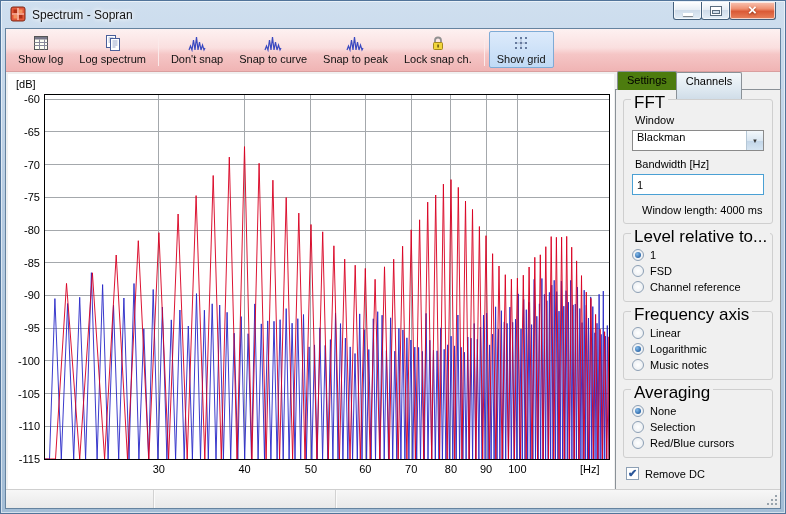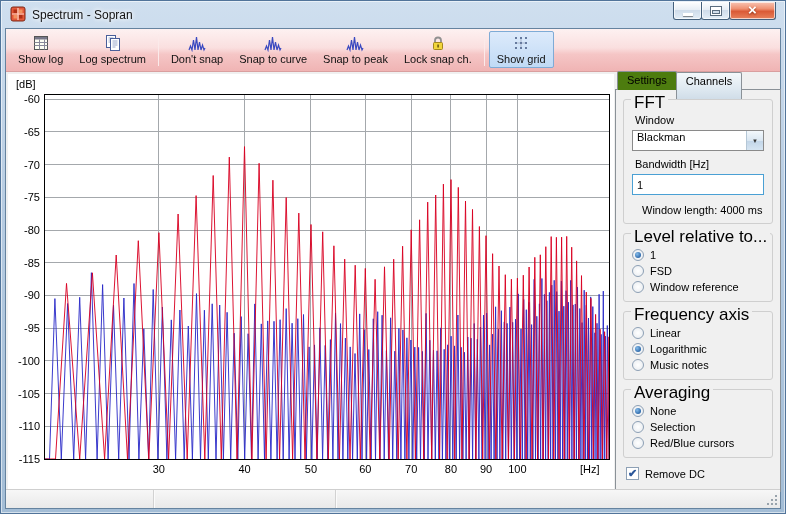--- a/index.html
+++ b/index.html
@@ -274,21 +274,21 @@
               <div class="radio-row">
                 <span class="radio sel"></span>
                 <span class="radio-label">1</span>
               </div>
               <div class="radio-row">
                 <span class="radio"></span>
                 <span class="radio-label">FSD</span>
               </div>
               <div class="radio-row">
                 <span class="radio"></span>
-                <span class="radio-label">Window reference</span>
+                <span class="radio-label">Channel reference</span>
               </div>
             </div>
         </div>
 
         <div class="group">
           <span class="group-title">Frequency axis</span>
           <div>
               <div class="radio-row">
                 <span class="radio"></span>
                 <span class="radio-label">Linear</span>

